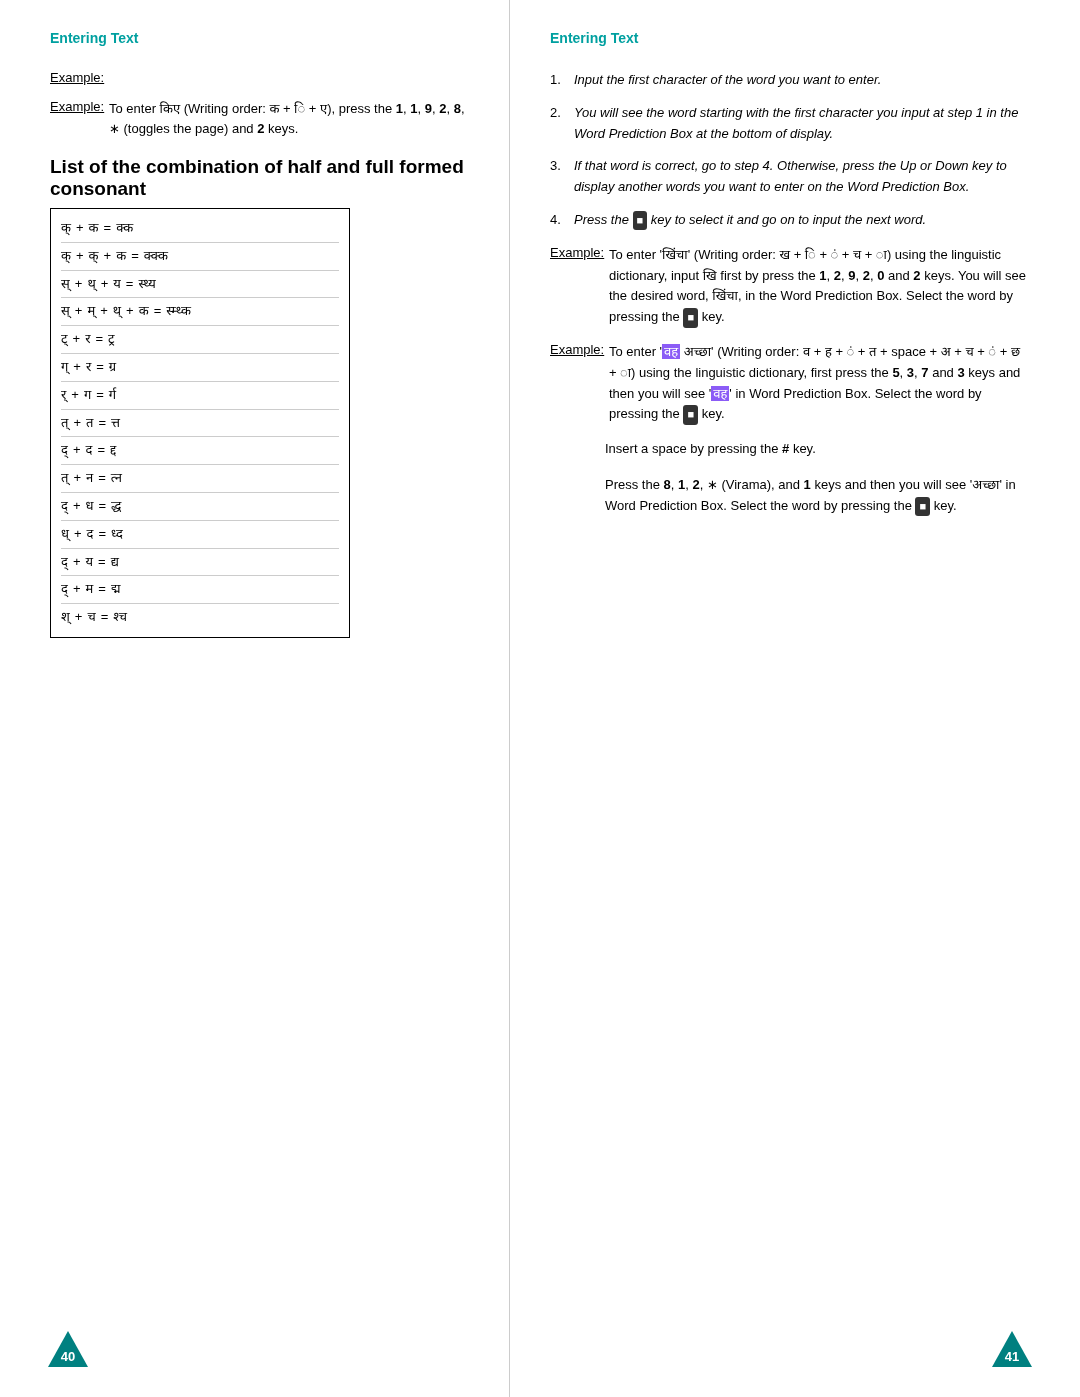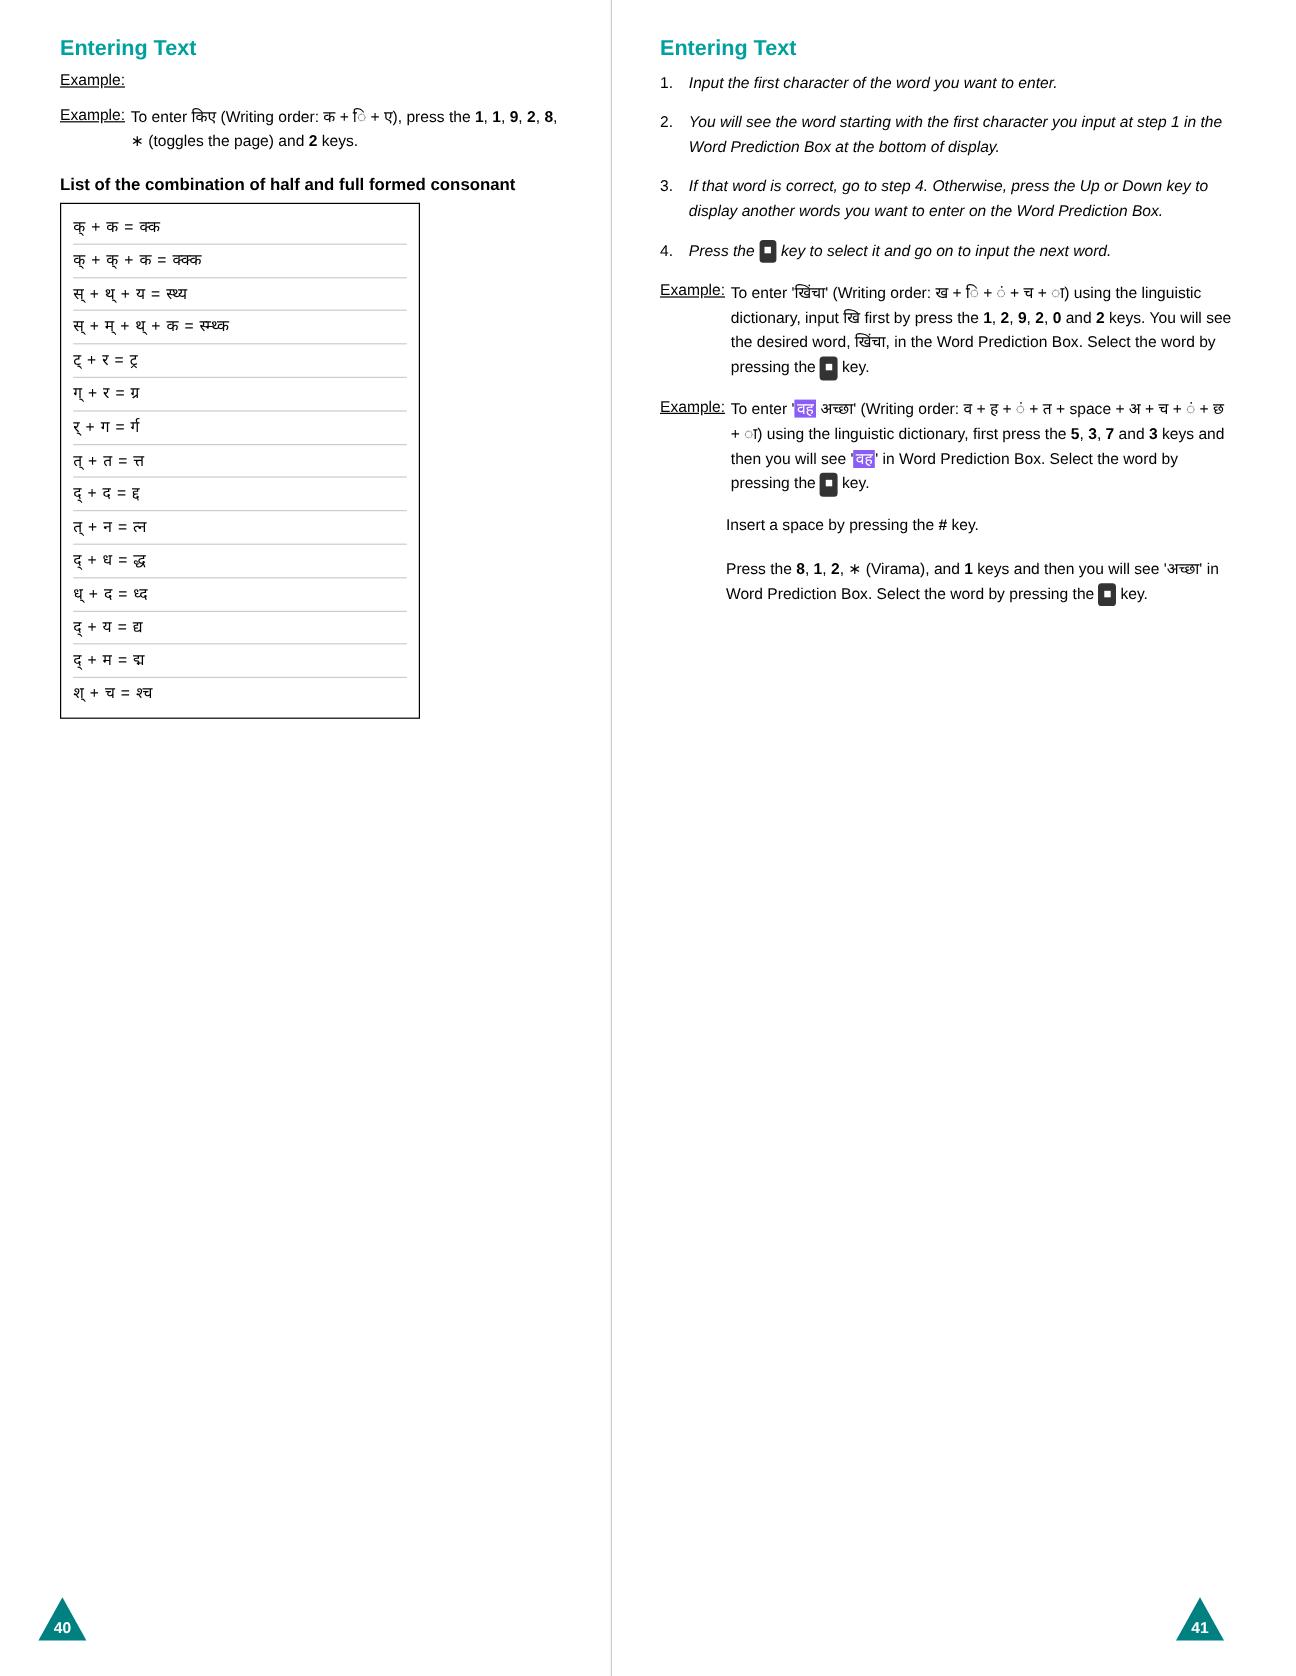--- a/index.html
+++ b/index.html
@@ -23,23 +23,23 @@
       border-right: 1px solid #ccc;
       position: relative;
     }
     .right-page {
       width: 570px;
       padding: 30px 50px 60px 40px;
       position: relative;
     }
     .page-header {
       color: #00a0a0;
-      font-size: 18px;
+      font-size: 14px;
       font-weight: bold;
-      margin-bottom: 8px;
+      margin-bottom: 24px;
     }
     .example-block {
       margin-bottom: 14px;
       display: flex;
       align-items: flex-start;
     }
     .example-label {
       text-decoration: underline;
       min-width: 55px;
       display: inline-block;
@@ -53,21 +53,21 @@
     .example-text b {
       font-weight: bold;
     }
     .hindi {
       font-family: Arial, sans-serif;
       font-weight: normal;
     }
     .section-heading {
       font-weight: bold;
       margin: 18px 0 8px 0;
-      font-size: 14px;
+      font-size: 19px;
     }
     .consonant-table {
       border: 1px solid #000;
       width: 300px;
       padding: 6px 10px;
       margin-top: 4px;
     }
     .consonant-row {
       display: flex;
       align-items: center;
@@ -130,26 +130,26 @@
     .highlight-blue {
       background: #8b5cf6;
       color: #fff;
       padding: 0 2px;
     }
 
     
     .page-num-left {
       position: absolute;
       bottom: 30px;
-      left: 34px;
+      left: 50px;
     }
     .page-num-right {
       position: absolute;
       bottom: 30px;
-      right: 62px;
+      right: 50px;
     }
     .page-num-triangle {
       display: flex;
       align-items: center;
       justify-content: center;
       width: 36px;
       height: 36px;
       position: relative;
     }
     .triangle-shape {

